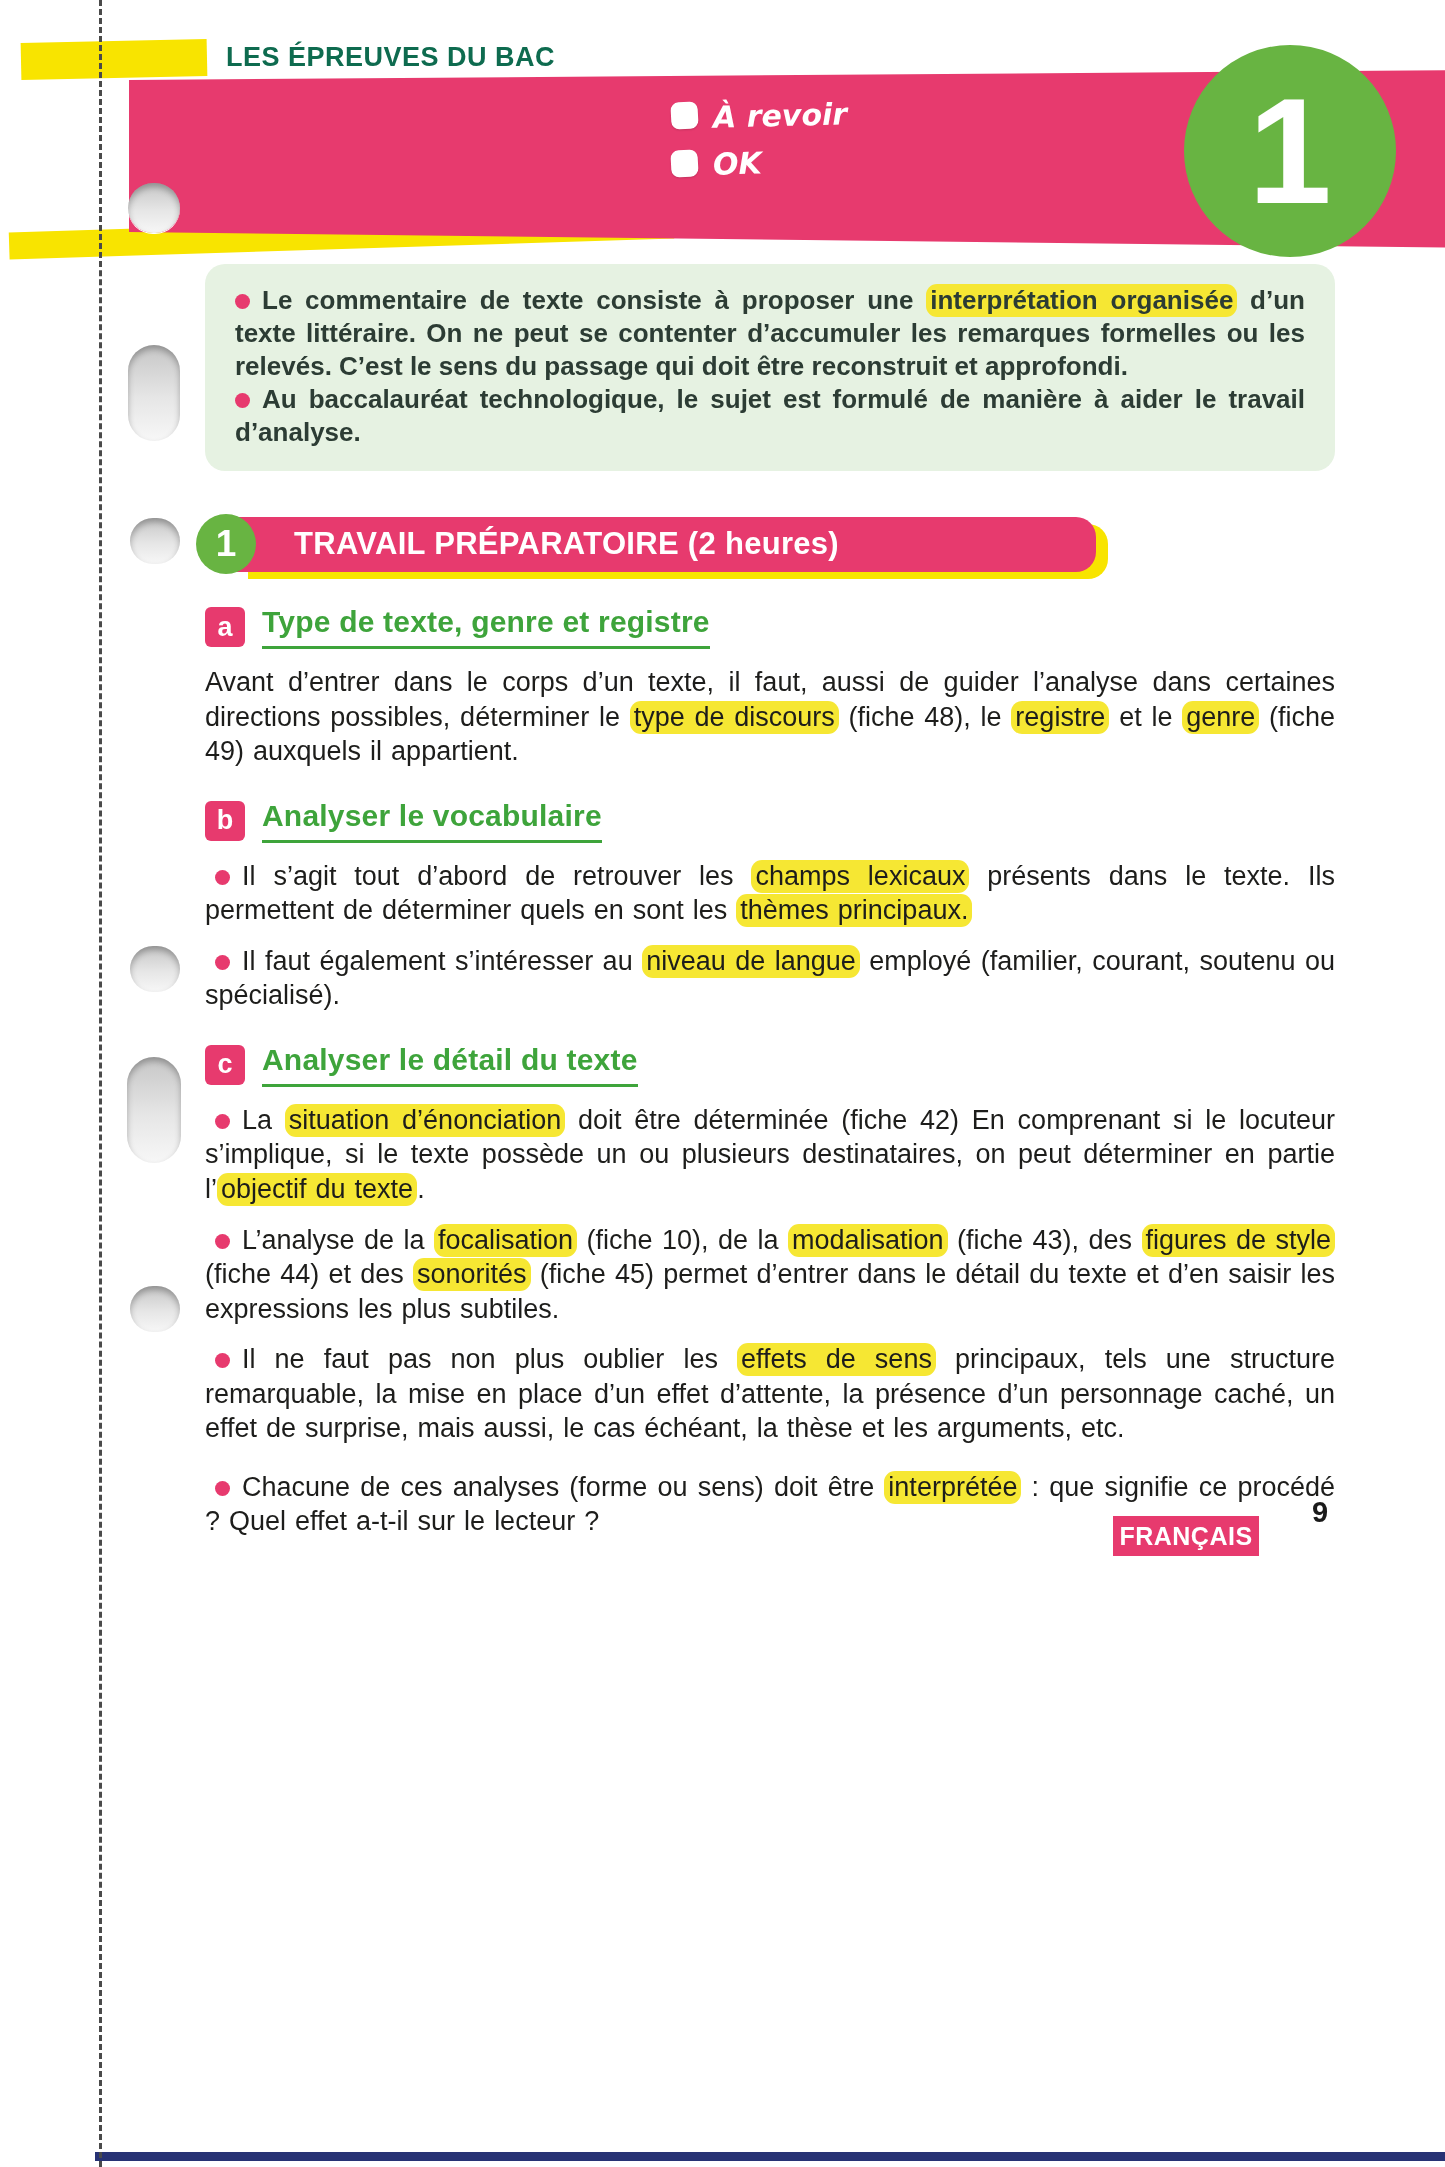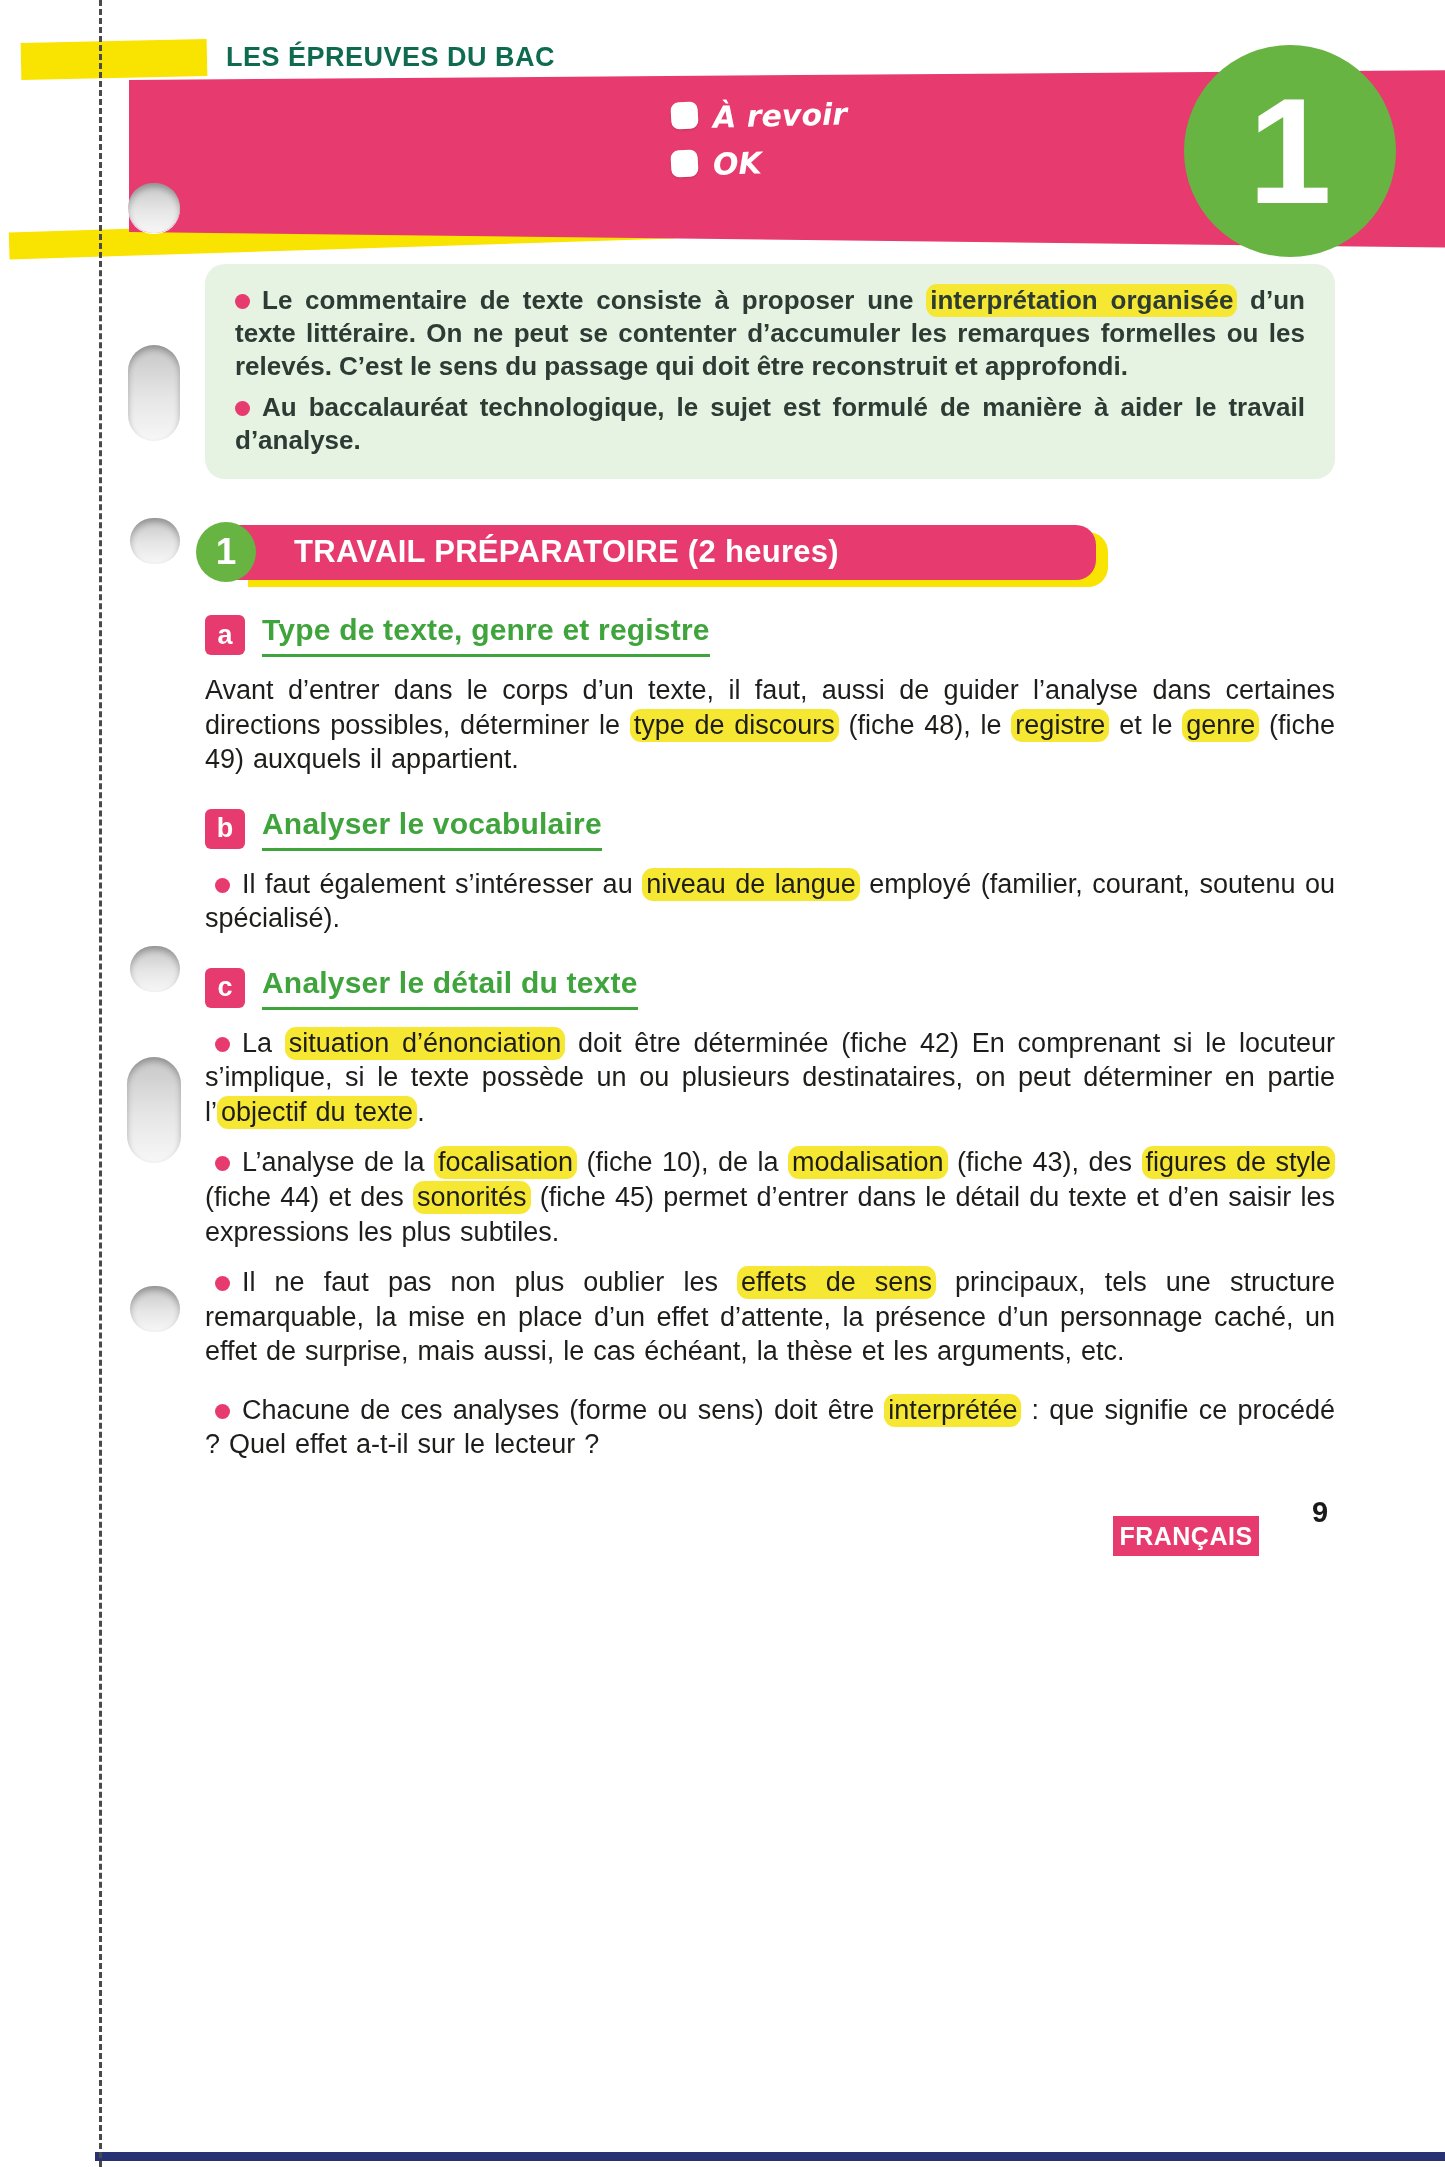--- a/index.html
+++ b/index.html
@@ -41,21 +41,21 @@
     font-style:italic; font-family:"DejaVu Sans", sans-serif; transform:rotate(-1.5deg);}
   .chapter-circle{position:absolute; left:1163px; top:45px; width:212px; height:212px;
     border-radius:50%; background:var(--green); color:#fff; display:flex;
     align-items:center; justify-content:center; font-size:150px; font-weight:800;
     z-index:3;}
   
   .content{position:absolute; left:205px; top:264px; width:1130px; z-index:6;}
   .intro-box{background:var(--intro-bg); border-radius:20px; padding:20px 30px 22px 30px;
     font-weight:700; font-size:26px; line-height:1.27; color:var(--intro-text);
     text-align:justify;}
-  .intro-box p + p{margin-top:8px;}
+  .intro-box p + p{}
   .bullet{display:inline-block; width:15px; height:15px; border-radius:50%;
     background:var(--pink); margin:0 12px 0 10px;}
   .hl{background:var(--highlight); padding:1px 4px 2px; border-radius:11px;
     box-decoration-break:clone; -webkit-box-decoration-break:clone;}
   
   .section-banner{display:flex; align-items:center; margin-top:42px; height:62px;}
   .sec-num{width:60px; height:60px; border-radius:50%; background:var(--green);
     color:#fff; font-size:37px; font-weight:800; display:flex; align-items:center;
     justify-content:center; position:relative; z-index:2; margin-left:-9px; flex:0 0 auto;}
   .sec-pill-wrap{position:relative; margin-left:-20px; height:55px; width:860px; z-index:1;}
@@ -132,20 +132,21 @@
     <div class="subsection-header">
       <div class="letter-badge">a</div>
       <div class="sub-title">Type de texte, genre et registre</div>
     </div>
     <p class="body-p"><span><span>Avant d’entrer dans le corps d’un texte, il faut, aussi de guider l’analyse dans certaines directions possibles, déterminer le </span><span class="hl">type de discours</span><span> (fiche 48), le </span><span class="hl">registre</span><span> et le </span><span class="hl">genre</span><span> (fiche 49) auxquels il appartient.</span></span></p>
 
     <div class="subsection-header">
       <div class="letter-badge">b</div>
       <div class="sub-title">Analyser le vocabulaire</div>
     </div>
+    <p class="body-p"><span class="bullet"></span><span><span>Il s’agit tout d’abord de retrouver les </span><span class="hl">champs lexicaux</span><span> présents dans le texte. Ils permettent de déterminer quels en sont les </span><span class="hl">thèmes principaux.</span></span></p>
     <p class="body-p"><span class="bullet"></span><span><span>Il faut également s’intéresser au </span><span class="hl">niveau de langue</span><span> employé (familier, courant, soutenu ou spécialisé).</span></span></p>
 
     <div class="subsection-header">
       <div class="letter-badge">c</div>
       <div class="sub-title">Analyser le détail du texte</div>
     </div>
     <p class="body-p"><span class="bullet"></span><span><span>La </span><span class="hl">situation d’énonciation</span><span> doit être déterminée (fiche 42) En comprenant si le locuteur s’implique, si le texte possède un ou plusieurs destinataires, on peut déterminer en partie l’</span><span class="hl">objectif du texte</span><span>.</span></span></p>
     <p class="body-p"><span class="bullet"></span><span><span>L’analyse de la </span><span class="hl">focalisation</span><span> (fiche 10), de la </span><span class="hl">modalisation</span><span> (fiche 43), des </span><span class="hl">figures de style</span><span> (fiche 44) et des </span><span class="hl">sonorités</span><span> (fiche 45) permet d’entrer dans le détail du texte et d’en saisir les expressions les plus subtiles.</span></span></p>
     <p class="body-p"><span class="bullet"></span><span><span>Il ne faut pas non plus oublier les </span><span class="hl">effets de sens</span><span> principaux, tels une structure remarquable, la mise en place d’un effet d’attente, la présence d’un personnage caché, un effet de surprise, mais aussi, le cas échéant, la thèse et les arguments, etc.</span></span></p>
     <p class="body-p" style="margin-top:24px;"><span class="bullet"></span><span><span>Chacune de ces analyses (forme ou sens) doit être </span><span class="hl">interprétée</span><span> : que signifie ce procédé ? Quel effet a-t-il sur le lecteur ?</span></span></p>

